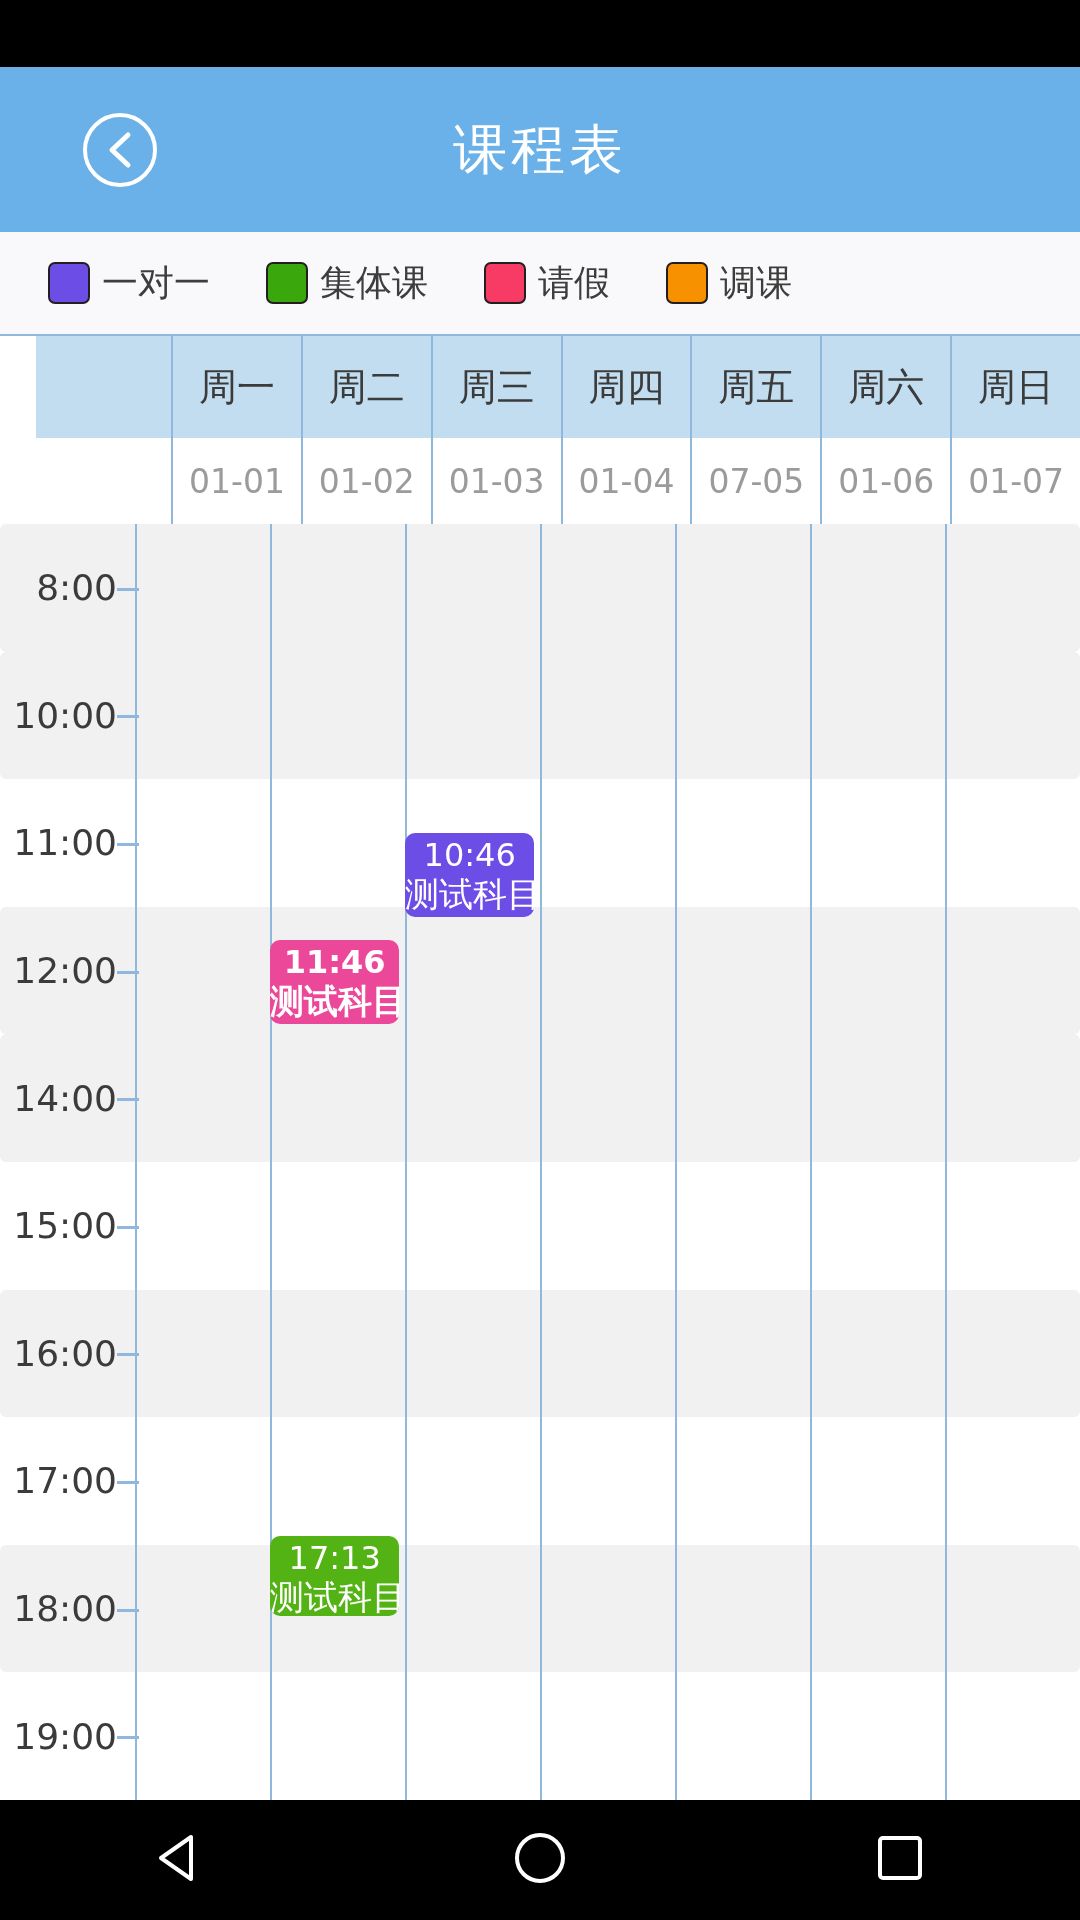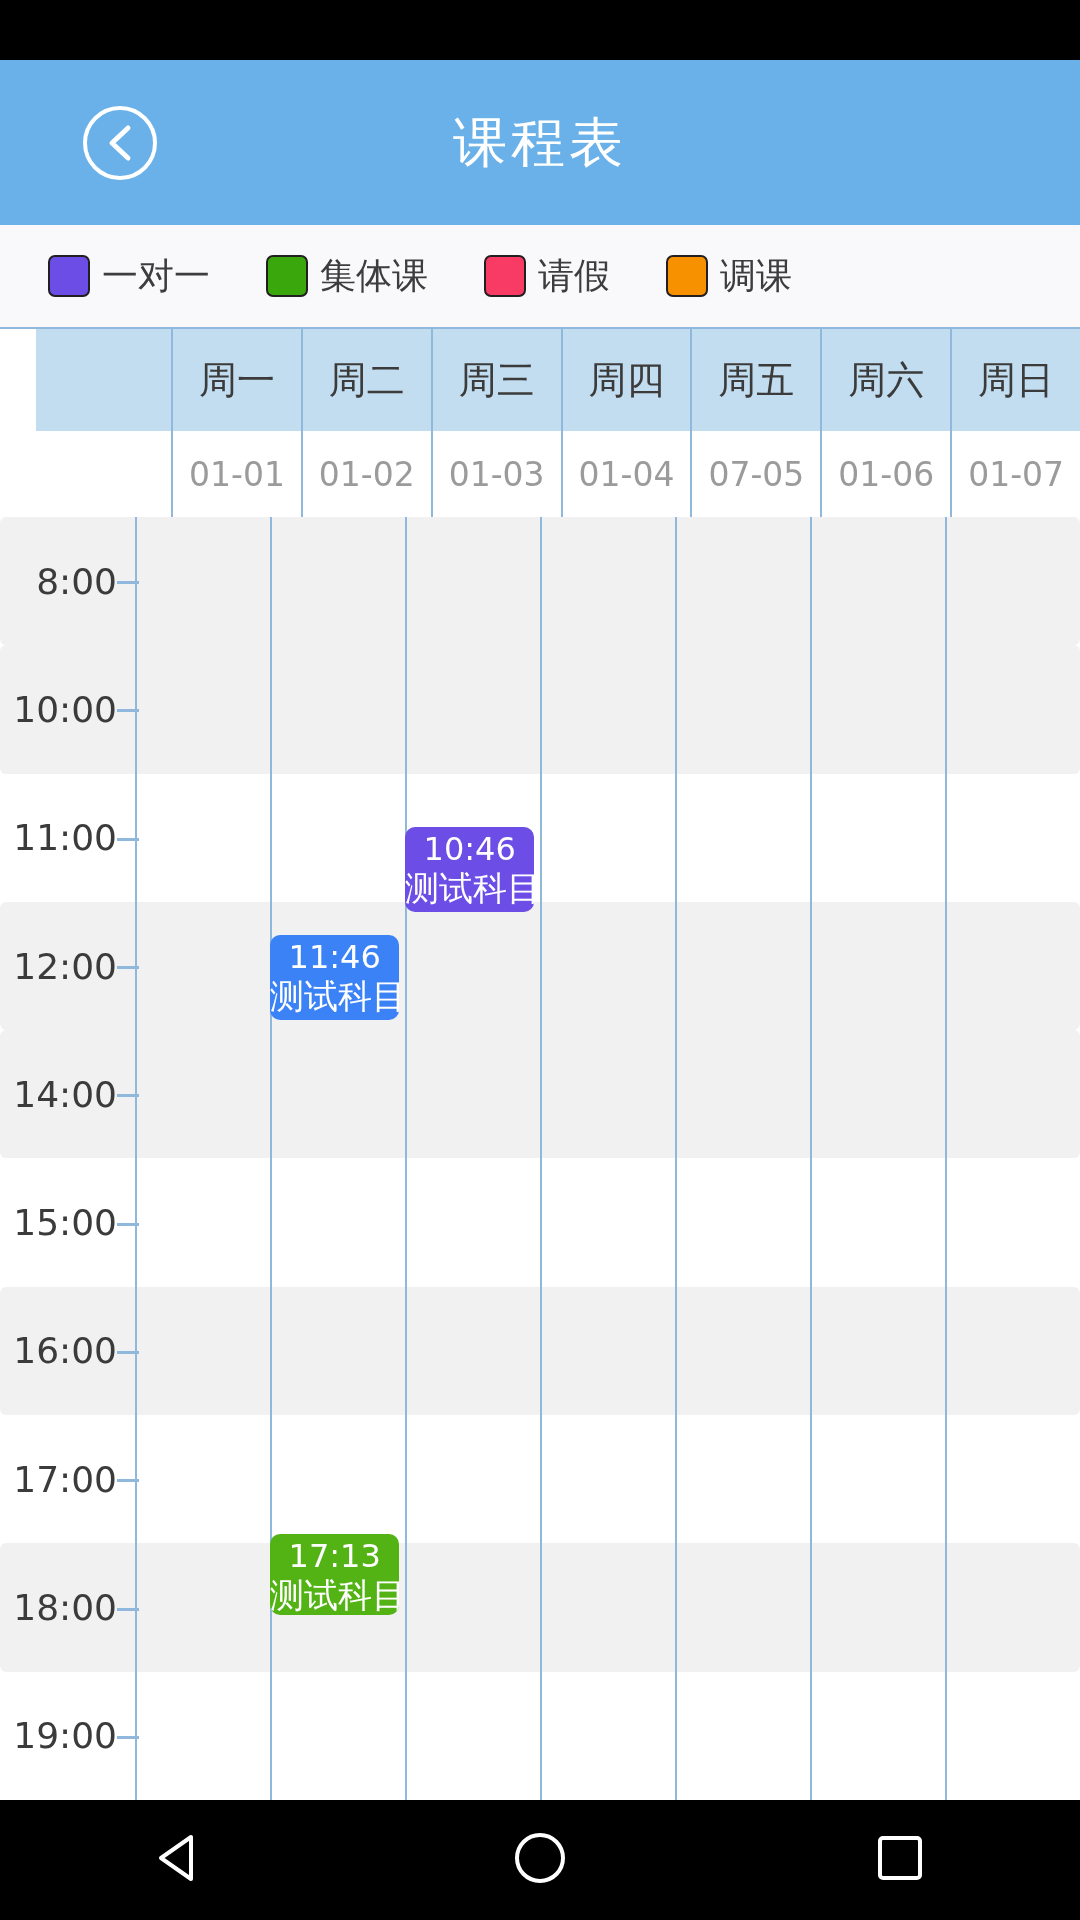--- a/index.html
+++ b/index.html
@@ -31,20 +31,21 @@
 
   
   .app-bar {
     position: relative;
     flex: 0 0 165px;
     height: 165px;
     background: #69b1e8;
     display: flex;
     align-items: center;
     justify-content: center;
+    margin-top: 7px;
   }
   .back-button {
     position: absolute;
     left: 83px;
     top: 50%;
     transform: translateY(-50%);
     width: 74px;
     height: 74px;
     border: 4px solid #ffffff;
     border-radius: 50%;
@@ -408,21 +409,21 @@
             <div class="day-cell"></div>
             <div class="day-cell"></div>
             <div class="day-cell"></div>
           </div>
         </div>
       <div class="events-layer" id="events-layer">
           <div class="event" style="background: rgb(108, 77, 230); left: 28.5714%; width: 13.6857%; top: 24.2%; height: 6.6%;">
             <span class="ev-time">10:46</span>
             <span class="ev-title">测试科目a</span>
           </div>
-          <div class="event" style="background: #3b82f6; left: 14.2857%; width: 13.6857%; top: 32.6%; height: 6.6%;">
+          <div class="event" style="background: #ec4899; left: 14.2857%; width: 13.6857%; top: 32.6%; height: 6.6%; font-weight: bold;">
             <span class="ev-time">11:46</span>
             <span class="ev-title">测试科目a</span>
           </div>
           <div class="event" style="background: rgb(84, 179, 20); left: 14.2857%; width: 13.6857%; top: 79.3%; height: 6.3%;">
             <span class="ev-time">17:13</span>
             <span class="ev-title">测试科目</span>
           </div>
         </div>
     </div>
 

